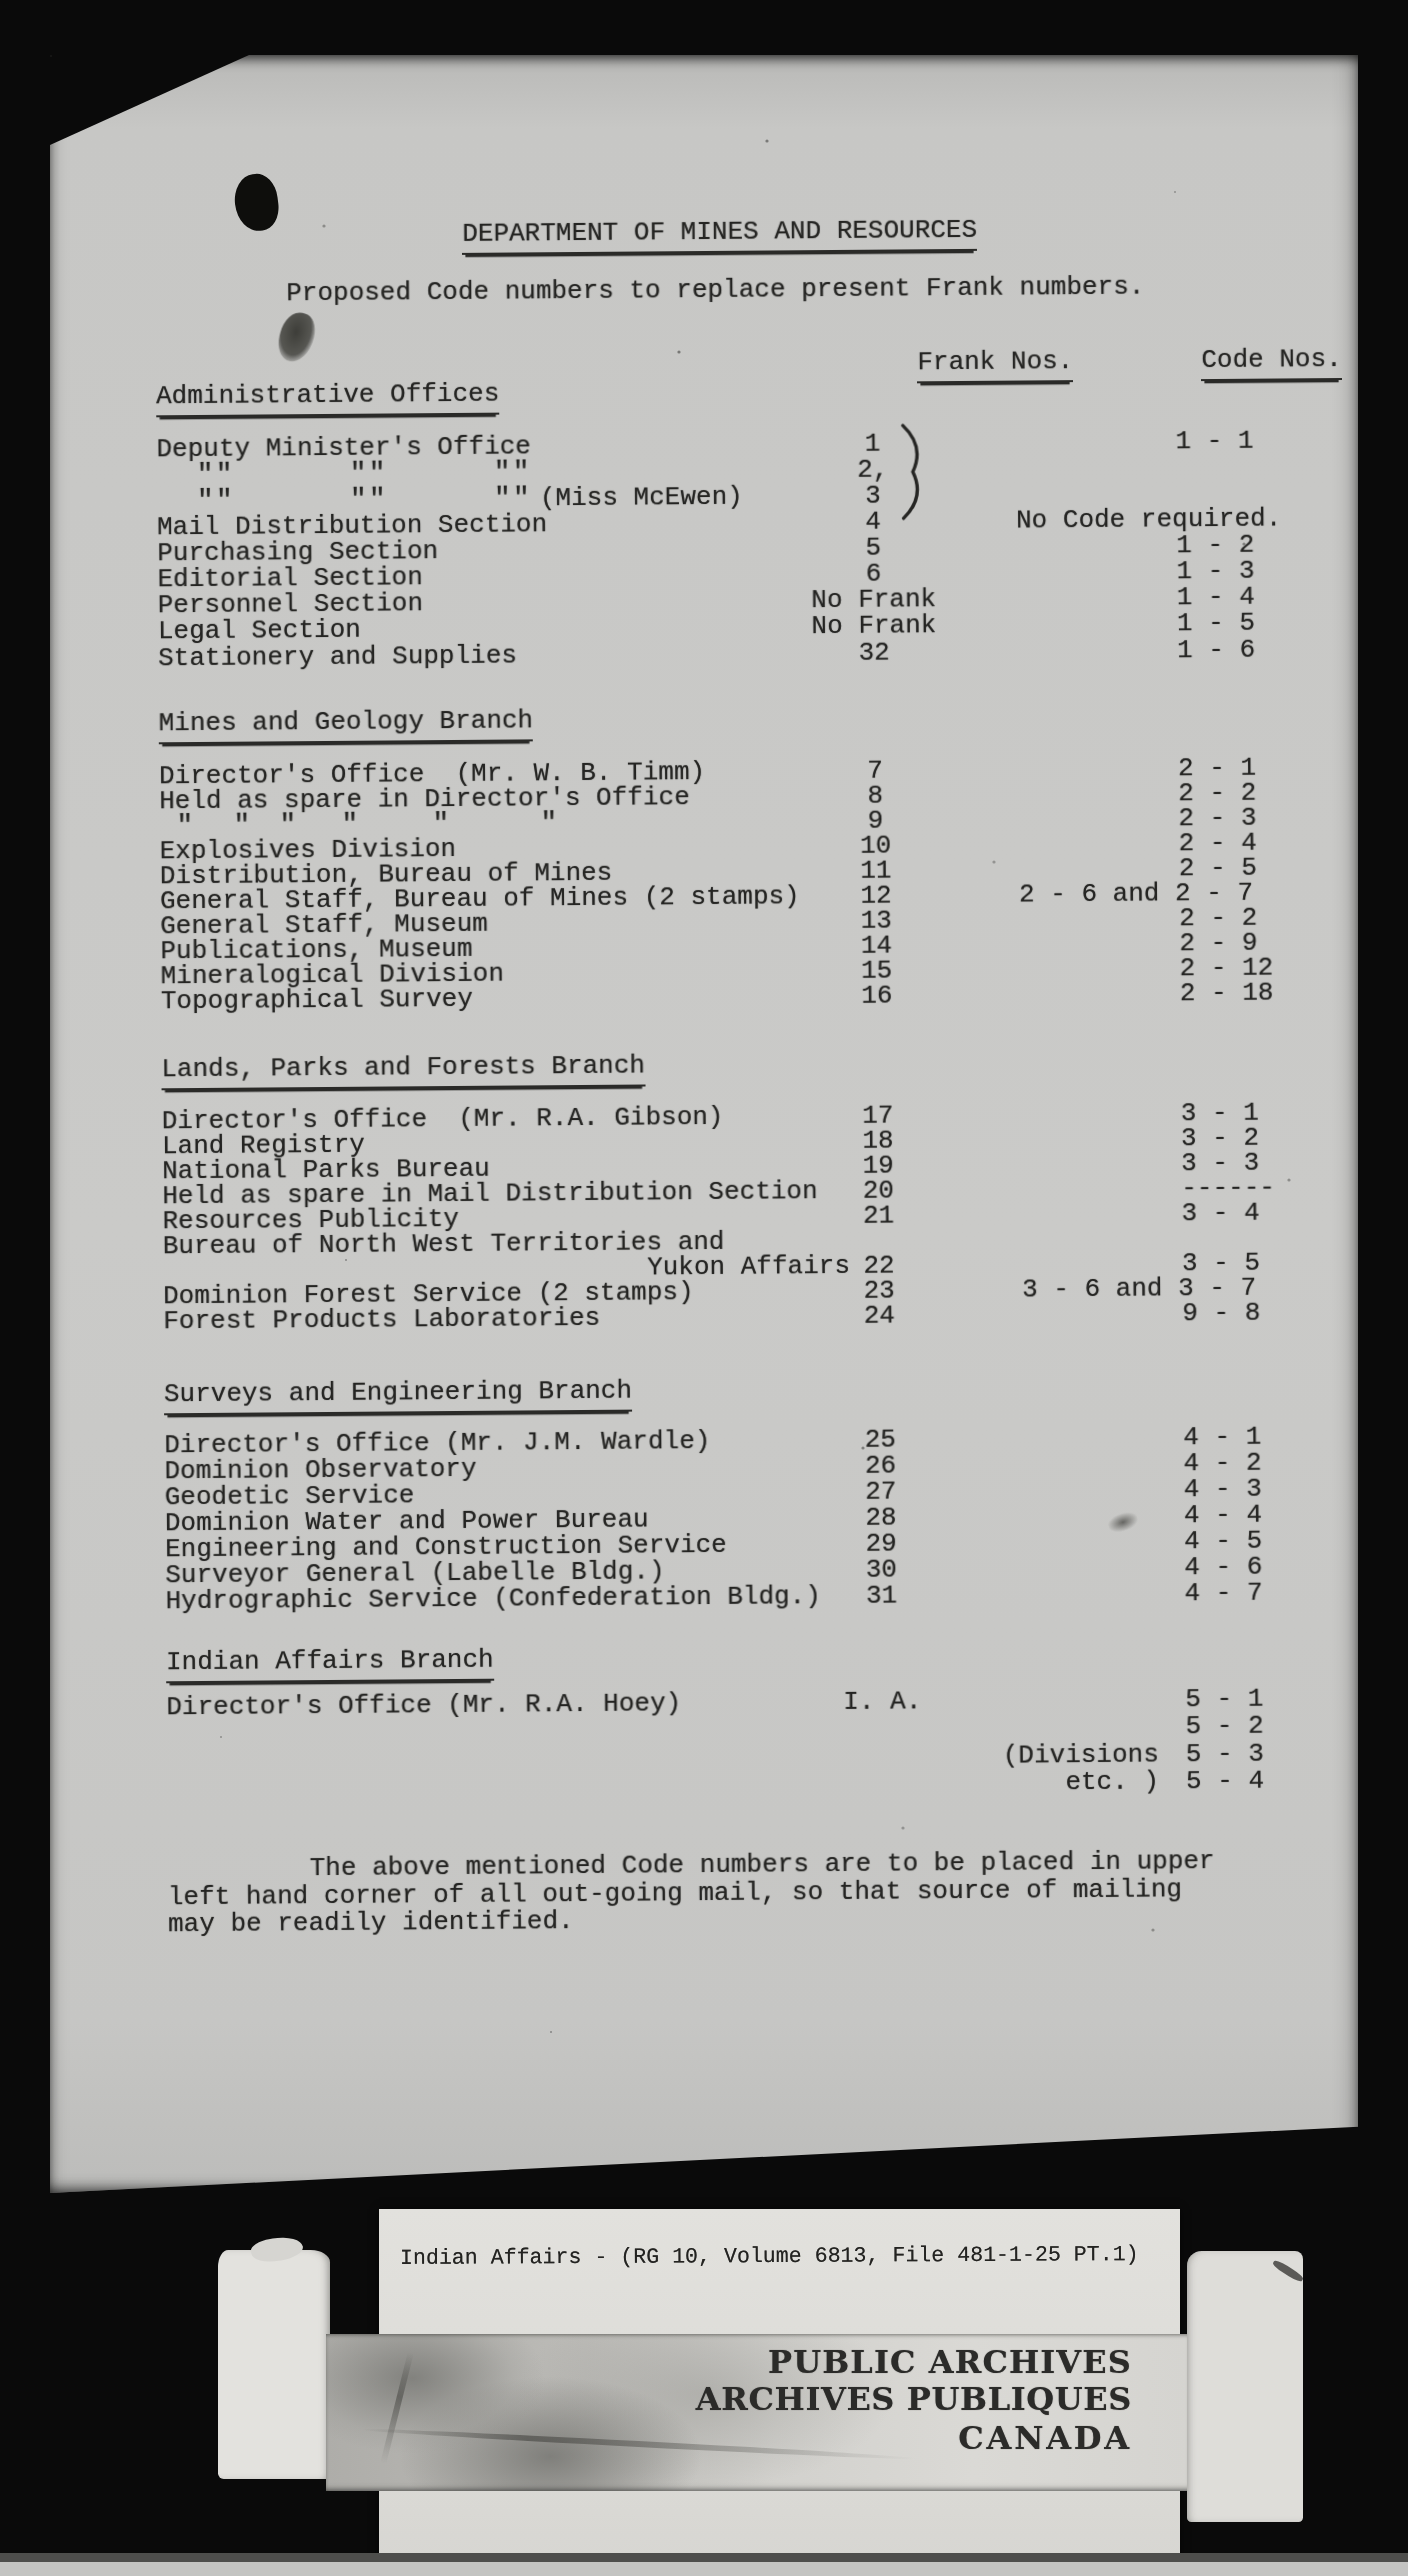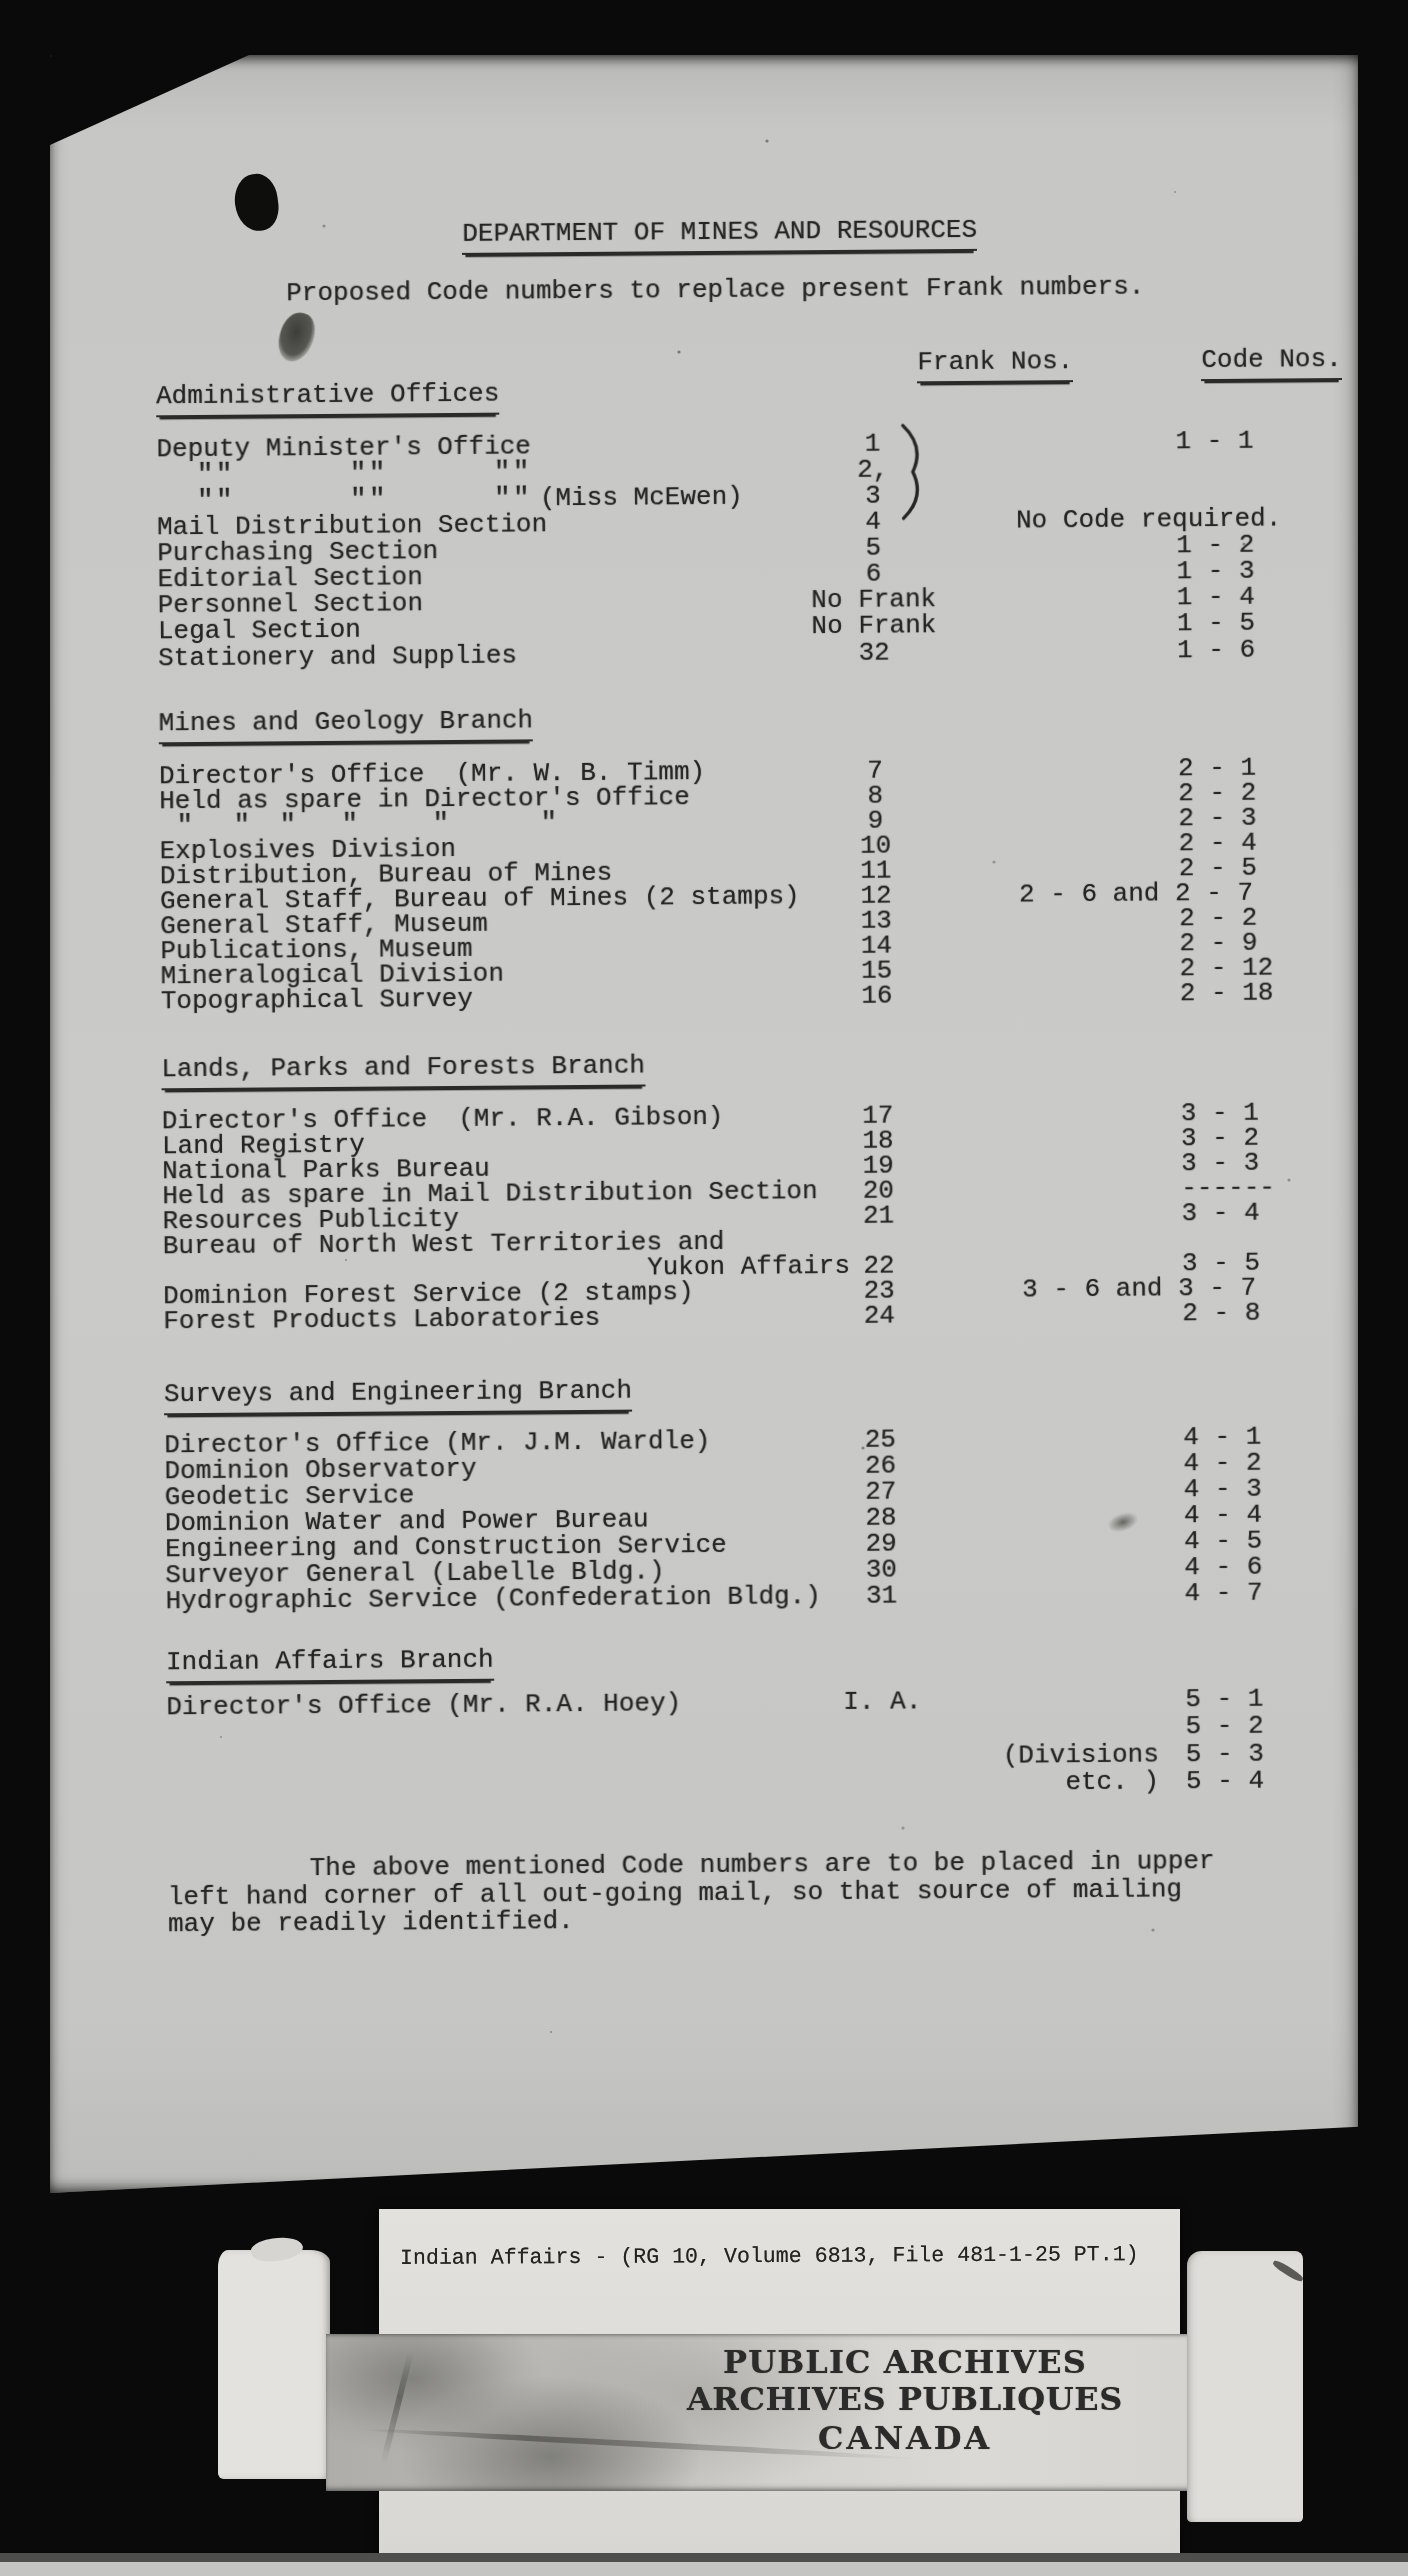--- a/index.html
+++ b/index.html
@@ -66,21 +66,21 @@
           radial-gradient(ellipse 216px 114px at 26% 78%,rgba(108,108,104,.75),rgba(0,0,0,0) 70%),
           radial-gradient(ellipse 261px 131px at 44% 38%,rgba(146,146,142,.45),rgba(0,0,0,0) 72%),
           linear-gradient(90deg,#aeada9 0%,#bcbbb7 30%,#d2d1cd 52%,#dad9d5 75%,#d5d4d0 100%);
         box-shadow:inset 0 3.4px 5.7px -3.4px rgba(40,40,38,.8), inset 0 -4.5px 6.8px -4px rgba(40,40,38,.9);}
   .crease{position:absolute;left:34px;top:107px;width:557px;height:5.7px;
         background:linear-gradient(90deg,rgba(60,60,56,.0),rgba(60,60,56,.55) 30%,rgba(60,60,56,.25) 70%,rgba(60,60,56,0));
         transform:rotate(3deg);border-radius:50%;}
   .crease2{position:absolute;left:68px;top:17px;width:5.7px;height:114px;
         background:linear-gradient(180deg,rgba(60,60,56,.0),rgba(60,60,56,.5) 40%,rgba(60,60,56,0));
         transform:rotate(14deg);}
-  .stamp-text{position:absolute;left:352px;top:10.2px;width:454px;text-align:center;
+  .stamp-text{position:absolute;left:352px;top:10.2px;width:454px;text-align:right;
         font-family:"DejaVu Serif", serif;font-weight:700;color:#2b2b29;
         text-shadow:0 0 1.1px rgba(35,35,33,.55);}
   .stamp-l1{font-size:32px;line-height:37px;letter-spacing:1.1px;}
   .stamp-l2{font-size:32px;line-height:37px;letter-spacing:0.6px;}
   .stamp-l3{font-size:32px;line-height:40px;letter-spacing:2.8px;}
   .torn-left{position:absolute;left:218px;top:2250px;width:112px;height:229px;background:#e3e2de;
         border-radius:10.2px 19.3px 3.4px 5.7px / 17px 12.5px 4.5px 5.7px;
         box-shadow:inset -5.7px 0 9px -4.5px rgba(70,70,66,.6);}
   .torn-left::before{content:"";position:absolute;left:33px;top:-12.5px;width:52px;height:23px;background:#d6d5d1;
         border-radius:40% 55% 45% 50%;transform:rotate(-9deg);}
@@ -254,21 +254,21 @@
         <span class="code">3 - 5</span>
       </div>
       <div class="row" style="top: 1279px;">
         <span class="lbl">Dominion Forest Service (2 stamps)</span>
         <span class="frank-box">23</span>
         <span class="code code-wide">3 - 6 and 3 - 7</span>
       </div>
       <div class="row" style="top: 1304px;">
         <span class="lbl">Forest Products Laboratories</span>
         <span class="frank-box">24</span>
-        <span class="code">2 - 8</span>
+        <span class="code">9 - 8</span>
       </div>
       <div class="t" style="left: 153px; top: 1377px;"><span class="dbl">Surveys and Engineering Branch</span></div>
       <div class="row" style="top: 1428px;">
         <span class="lbl">Director's Office (Mr. J.M. Wardle)</span>
         <span class="frank-box">25</span>
         <span class="code">4 - 1</span>
       </div>
       <div class="row" style="top: 1454px;">
         <span class="lbl">Dominion Observatory</span>
         <span class="frank-box">26</span>

